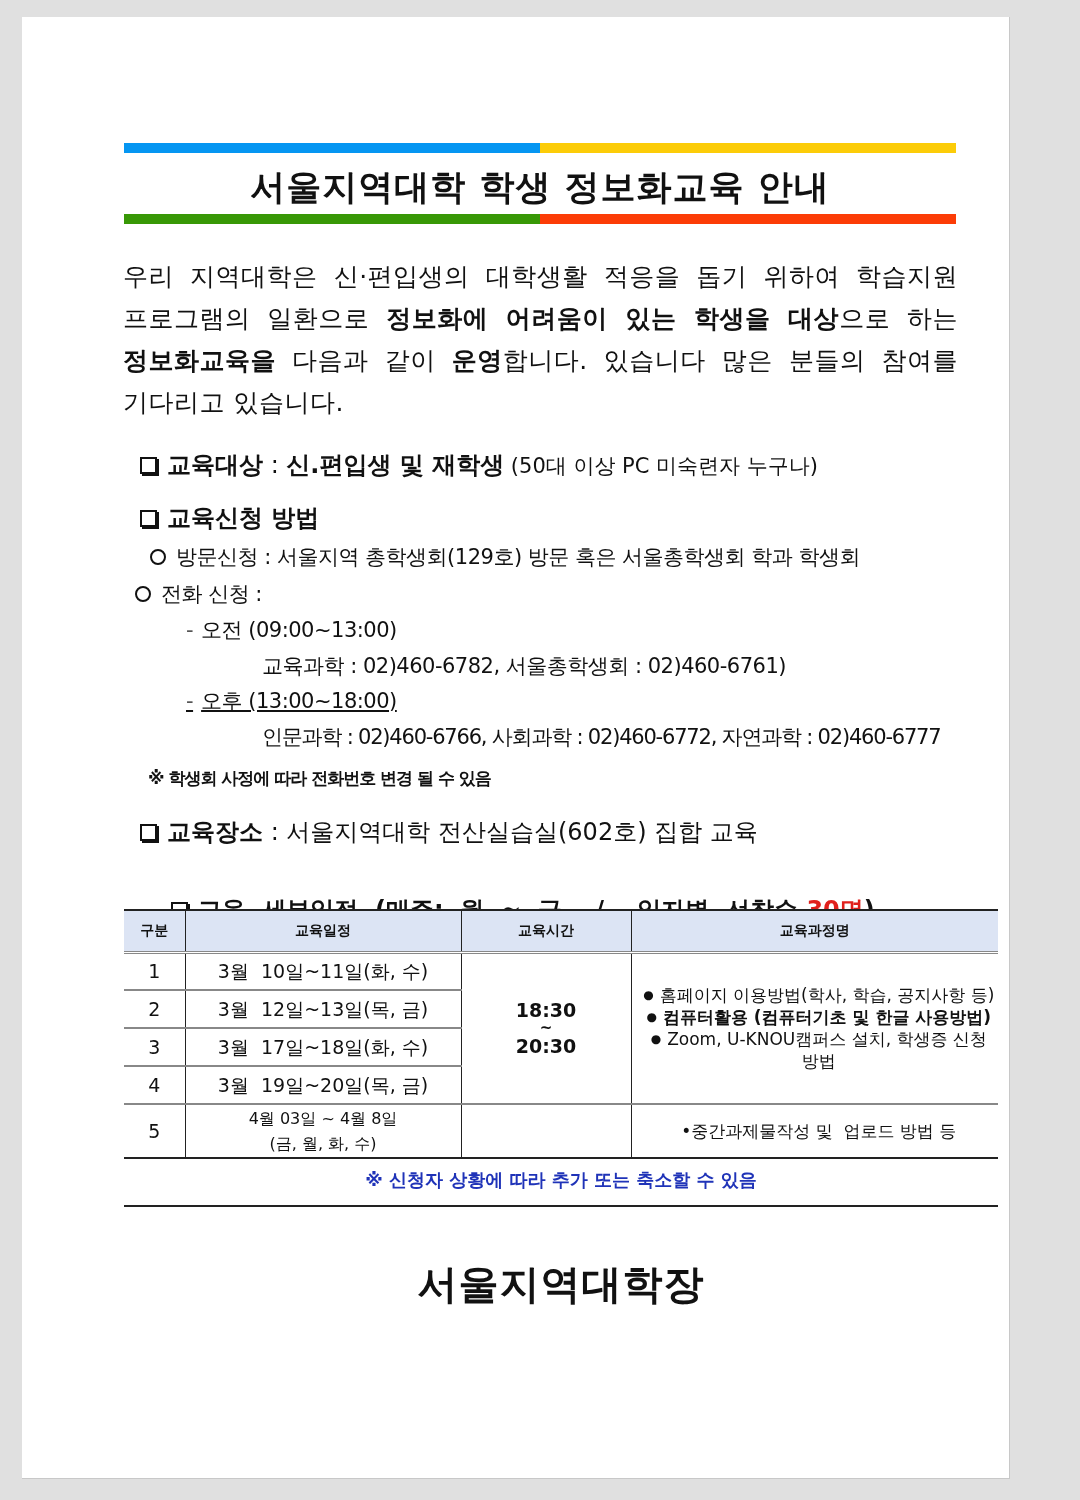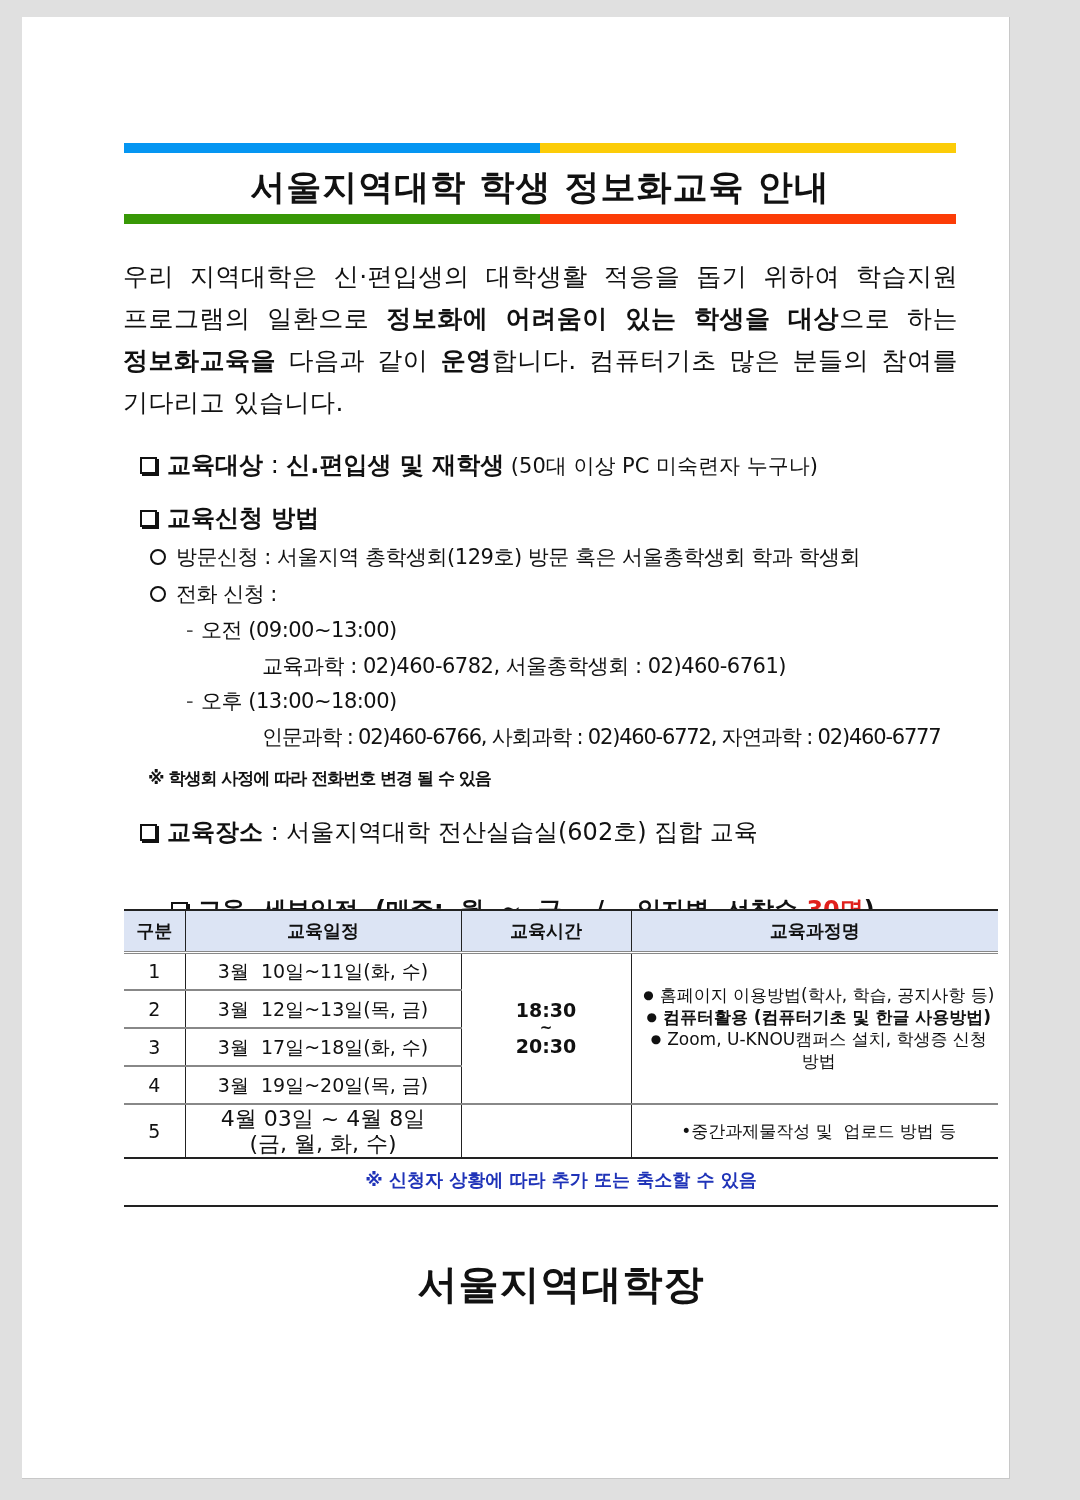--- a/index.html
+++ b/index.html
@@ -33,21 +33,21 @@
     margin-right: 10px; vertical-align: -1px;
   }
   .dash { color: #555; margin-right: 8px; }
   .note-small { font-size: 17px; font-weight: bold; letter-spacing: -1px; }
   .red { color: #e0201c; }
   table.sched {
     position: absolute; left: 102px; top: 892px; width: 874px; border-collapse: collapse;
     font-size: 19px; table-layout: fixed;
   }
   table.sched th {
-    background: #dce4f4; font-size: 18px; font-weight: bold; height: 42px;
+    background: #dce4f4; font-size: 14px; font-weight: bold; height: 42px;
     border-top: 2px solid #222; border-bottom: 3px double #888; border-left: 1px solid #222; border-right: 1px solid #222;
   }
   table.sched th:first-child, table.sched td:first-child { border-left: none; }
   table.sched th:last-child, table.sched td:last-child { border-right: none; }
   table.sched td {
     border-left: 1px solid #222; border-right: 1px solid #222; border-bottom: 2px solid #888;
     text-align: center; height: 38px; line-height: 22px;
   }
   td.time { font-weight: bold; font-size: 19px; line-height: 20px; }
   td.time .tilde { font-size: 15px; line-height: 14px; display: block; }
@@ -74,42 +74,42 @@
   <div class="bar" style="left:518px; top:126px; width:416px; background:#fccc08;"></div>
 
   <div class="title">서울지역대학 학생 정보화교육 안내</div>
 
   <div class="bar" style="left:102px; top:197px; width:416px; background:#389806;"></div>
   <div class="bar" style="left:518px; top:197px; width:416px; background:#fc3c06;"></div>
 
   <div class="intro">
     <p>우리 지역대학은 신·편입생의 대학생활 적응을 돕기 위하여 학습지원</p>
     <p><span>프로그램의 일환으로 </span><b>정보화에 어려움이 있는 학생을 대상</b><span>으로 하는</span></p>
-    <p><b>정보화교육을</b><span> 다음과 같이 </span><b>운영</b><span>합니다. 컴퓨터기초 많은 분들의 참여를</span></p>
+    <p><b>정보화교육을</b><span> 다음과 같이 </span><b>운영</b><span>합니다. 있습니다 많은 분들의 참여를</span></p>
     <p class="last">기다리고 있습니다.</p>
   </div>
 
   <div class="sect" style="top:432px;">
     <span class="box"></span><b>교육대상</b><span> : </span><b>신.편입생 및 재학생</b><span style="font-size:21px;"> (50대 이상 PC 미숙련자 누구나)</span>
   </div>
 
   <div class="sect" style="top:485px;">
     <span class="box"></span><b>교육신청 방법</b>
   </div>
   <div class="line" style="left:128px; top:526px;">
     <span class="circle"></span><span>방문신청 : 서울지역 총학생회(129호) 방문  혹은 서울총학생회 학과 학생회</span>
   </div>
-  <div class="line" style="left:128px; top:563px;">
+  <div class="line" style="left:113px; top:563px;">
     <span class="circle"></span><span>전화 신청 :</span>
   </div>
   <div class="line" style="left:164px; top:599px;">
     <span class="dash">-</span><span>오전 (09:00~13:00)</span>
   </div>
   <div class="line" style="left:240px; top:635px;">교육과학 : 02)460-6782, 서울총학생회 : 02)460-6761)</div>
-  <div class="line" style="left:164px; top:670px;">
+  <div class="line" style="left:164px; top:670px;text-decoration:underline;">
     <span class="dash">-</span><span>오후 (13:00~18:00)</span>
   </div>
   <div class="line" style="left:240px; top:706px; letter-spacing:-1.2px;">인문과학 : 02)460-6766, 사회과학 : 02)460-6772, 자연과학 : 02)460-6777</div>
   <div class="line note-small" style="left:126px; top:747px;">※ 학생회 사정에 따라 전화번호 변경 될 수 있음</div>
 
   <div class="sect" style="top:799px;">
     <span class="box"></span><b>교육장소</b><span> : </span><span>서울지역대학 전산실습실(602호) 집합 교육</span>
   </div>
 
   <div class="sect" style="top:845px; white-space:pre;">
@@ -153,21 +153,21 @@
       <tr>
         <td>3</td>
         <td style="white-space:pre;">3월  17일~18일(화, 수)</td>
       </tr>
       <tr>
         <td>4</td>
         <td style="white-space:pre;margin-left:48px;">3월  19일~20일(목, 금)</td>
       </tr>
       <tr style="height:54px;">
         <td style="border-bottom:2px solid #222;">5</td>
-        <td style="border-bottom:2px solid #222; font-size:22px; line-height:25px;">
+        <td style="border-bottom:2px solid #222; font-size:16px; line-height:25px;">
           <div>4월 03일 ~ 4월 8일</div>
           <div>(금, 월, 화, 수)</div>
         </td>
         <td style="border-bottom:2px solid #222;"></td>
         <td class="courses" style="border-bottom:2px solid #222; white-space:pre;">•중간과제물작성 및  업로드 방법 등</td>
       </tr>
     </tbody>
   </table>
 
   <div class="table-note">※ 신청자 상황에 따라 추가 또는 축소할 수 있음</div>

